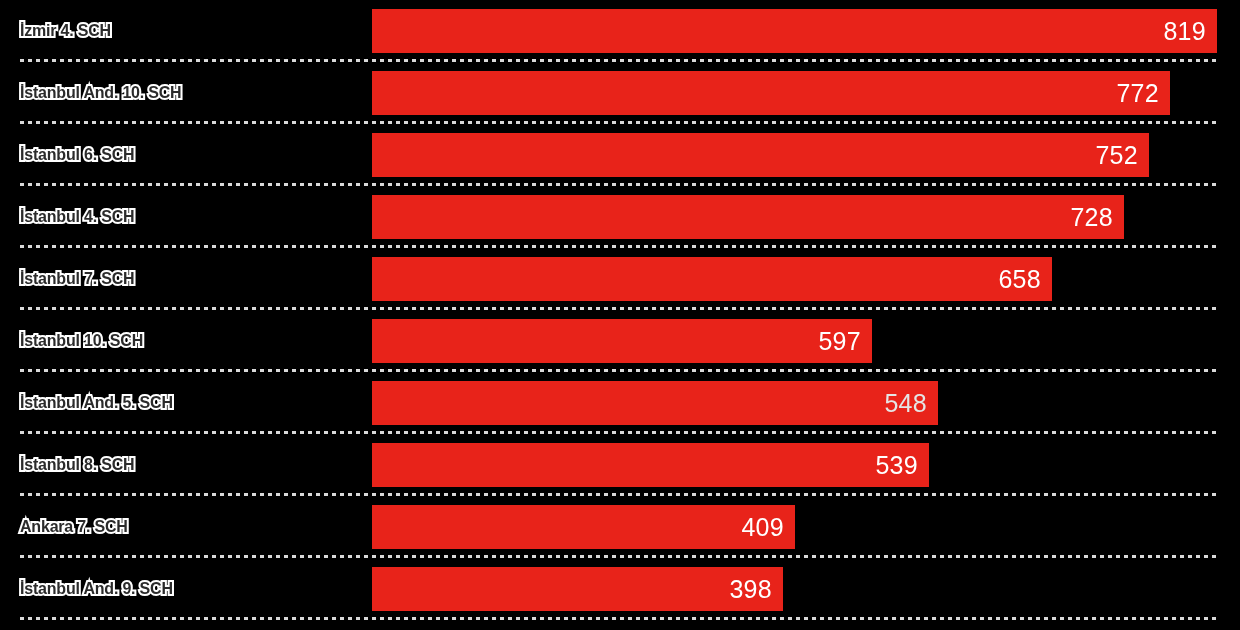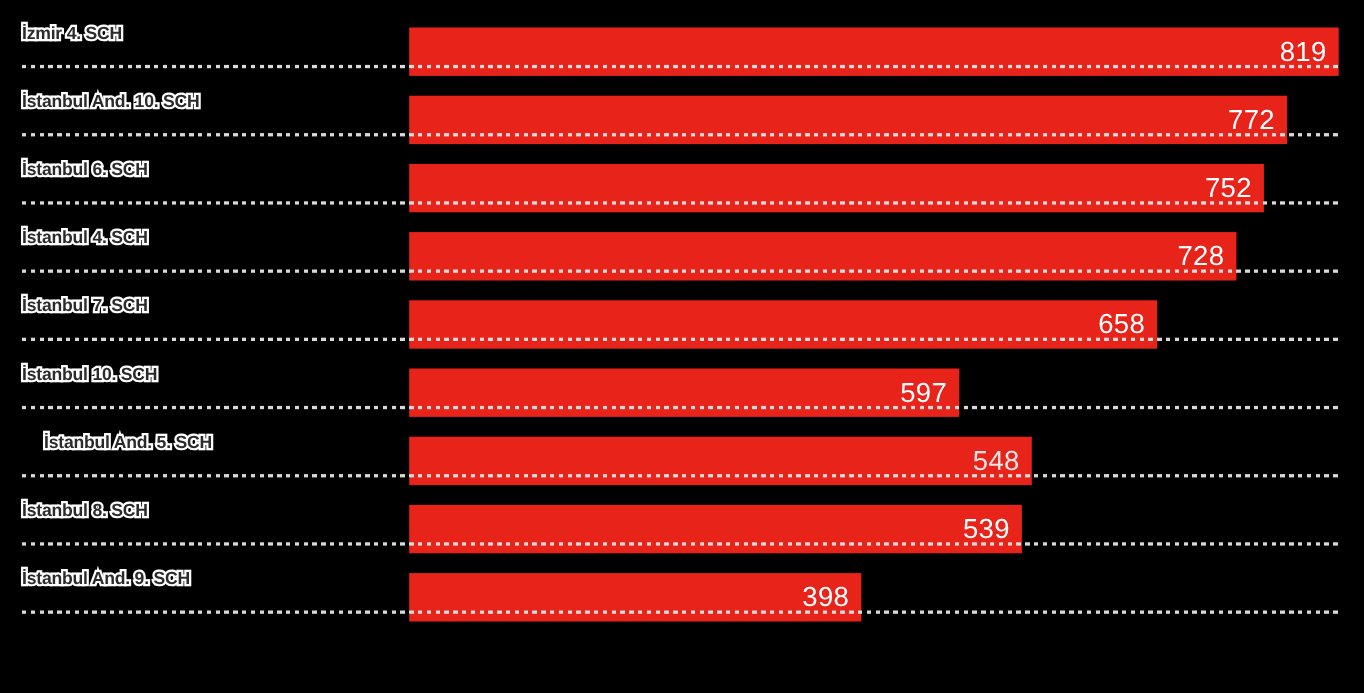--- a/index.html
+++ b/index.html
@@ -39,21 +39,21 @@
   .bar-track {
     position:absolute;
     left:372px;
     top:9px;
     height:44px;
     width:848px;
   }
   .bar {
     position:absolute;
     left:0;
-    top:16px;
+    top:0;
     height:44px;
     background:#e8231a;
     display:flex;
     align-items:center;
     justify-content:flex-end;
   }
   .bar-value {
     color:#ffffff;
     font-size:25px;
     font-weight:400;
@@ -128,38 +128,47 @@
     <div class="row">
       <div class="row-label" style="color: rgb(43, 43, 43); -webkit-text-stroke: 4px rgb(255, 255, 255);">İstanbul 10. SCH</div>
       <div class="bar-track">
         <div class="bar" style="width: 500px; background: rgb(232, 35, 26);">
           <span class="bar-value" style="color: rgb(255, 255, 255);">597</span>
         </div>
       </div>
       <div class="divider"></div>
     </div>
     <div class="row">
-      <div class="row-label" style="color: rgb(43, 43, 43); margin-left: 20px; -webkit-text-stroke: 4px rgb(255, 255, 255);">İstanbul And. 5. SCH</div>
+      <div class="row-label" style="color: rgb(43, 43, 43); -webkit-text-stroke: 4px rgb(255, 255, 255);">İstanbul And. 5. SCH</div>
       <div class="bar-track">
         <div class="bar" style="width: 566px; background: rgb(232, 35, 26);">
           <span class="bar-value" style="color: #e5e5e5;">548</span>
         </div>
       </div>
       <div class="divider"></div>
     </div>
     <div class="row">
       <div class="row-label" style="color: rgb(43, 43, 43); -webkit-text-stroke: 4px rgb(255, 255, 255);">İstanbul 8. SCH</div>
       <div class="bar-track">
         <div class="bar" style="width: 557px; background: rgb(232, 35, 26);">
           <span class="bar-value" style="color: rgb(255, 255, 255);">539</span>
         </div>
       </div>
       <div class="divider"></div>
     </div>
     <div class="row">
+      <div class="row-label" style="color: rgb(43, 43, 43); -webkit-text-stroke: 4px rgb(255, 255, 255);">Ankara 7. SCH</div>
+      <div class="bar-track">
+        <div class="bar" style="width: 423px; background: rgb(232, 35, 26);">
+          <span class="bar-value" style="color: rgb(255, 255, 255);">409</span>
+        </div>
+      </div>
+      <div class="divider"></div>
+    </div>
+    <div class="row">
       <div class="row-label" style="color: rgb(43, 43, 43); -webkit-text-stroke: 4px rgb(255, 255, 255);">İstanbul And. 9. SCH</div>
       <div class="bar-track">
         <div class="bar" style="width: 411px; background: rgb(232, 35, 26);">
           <span class="bar-value" style="color: rgb(255, 255, 255);">398</span>
         </div>
       </div>
       <div class="divider"></div>
     </div>
   </div>
 

